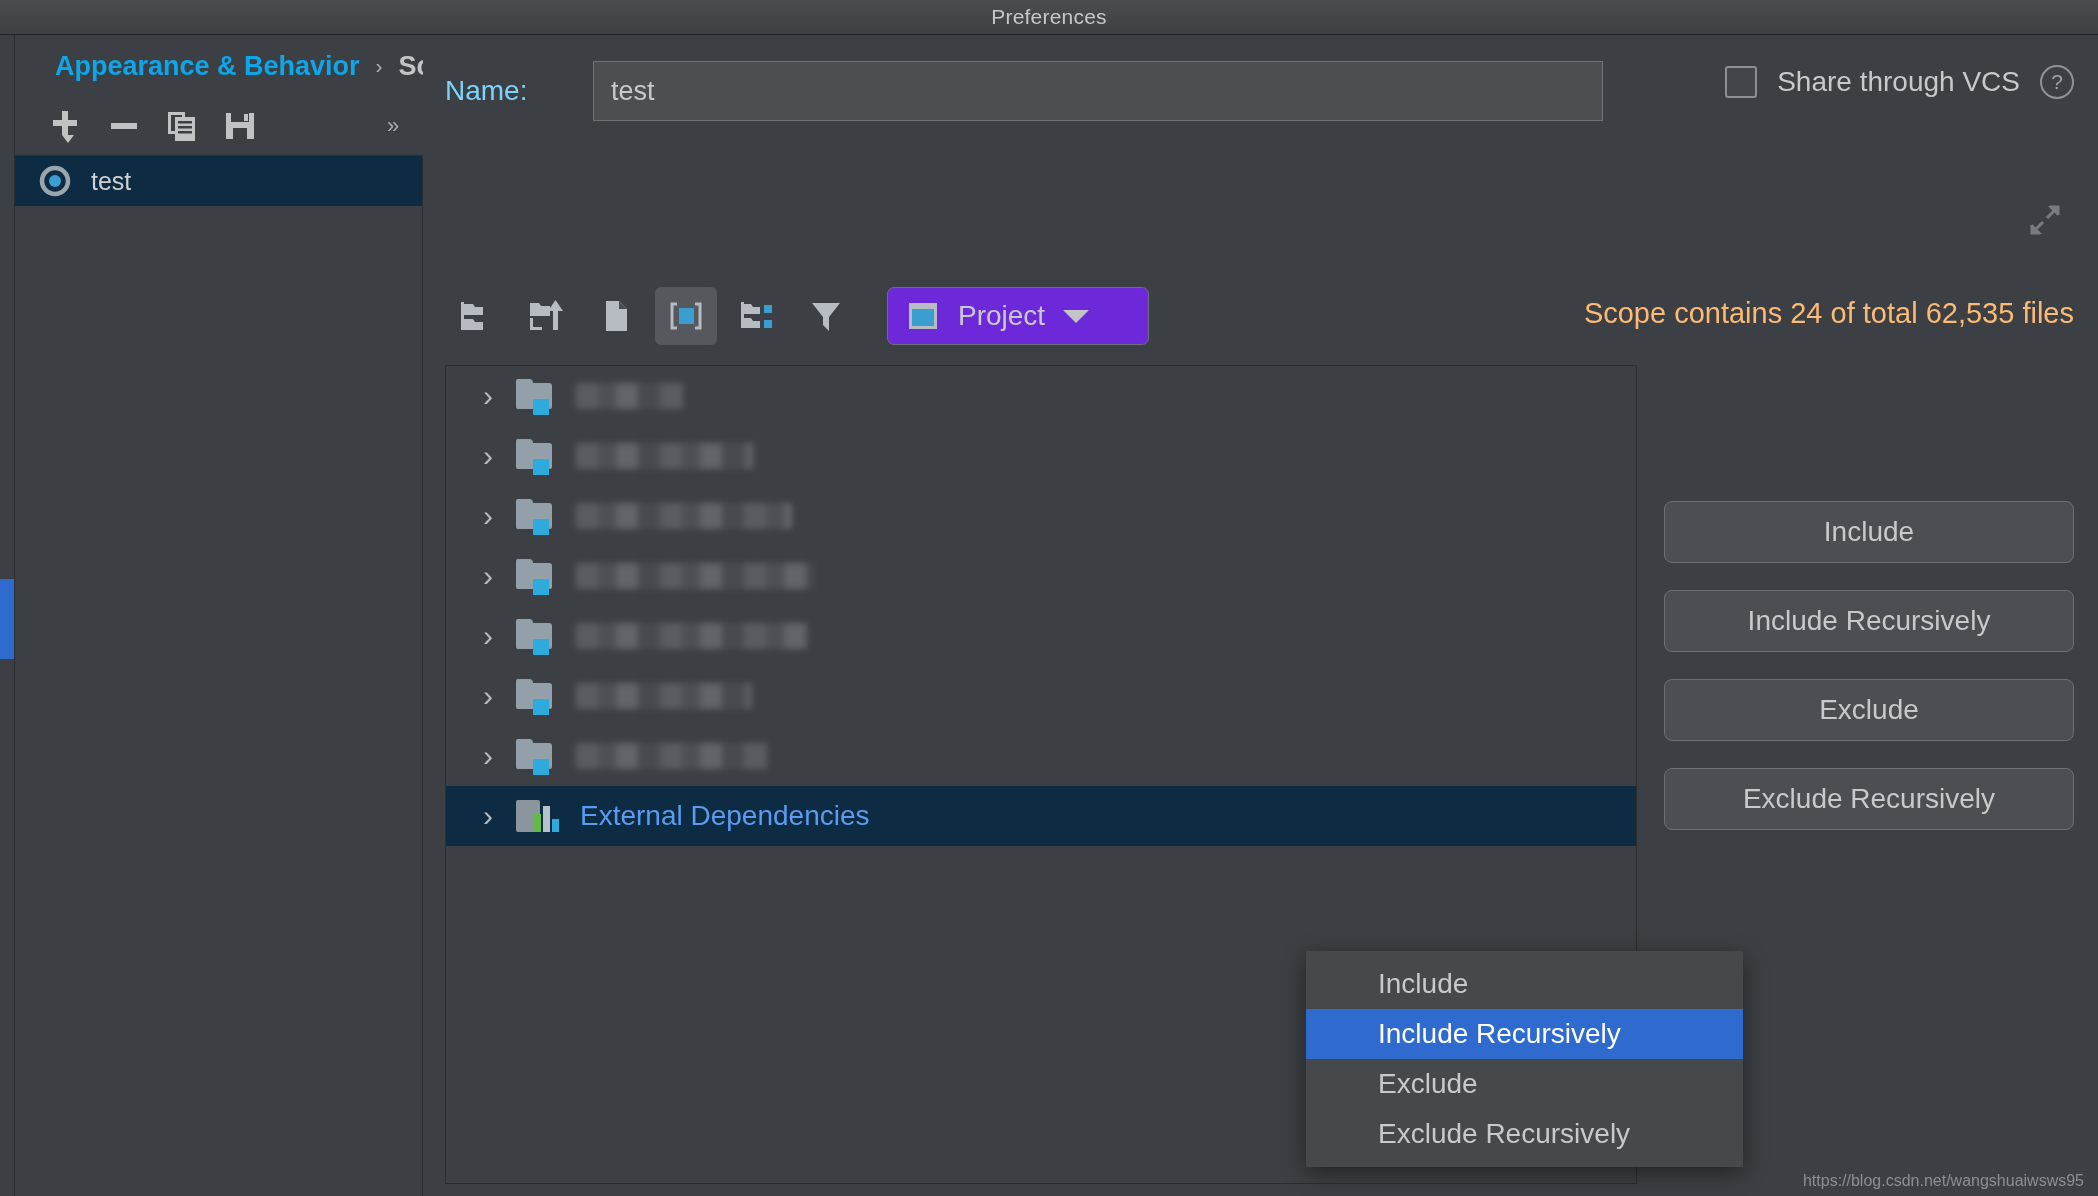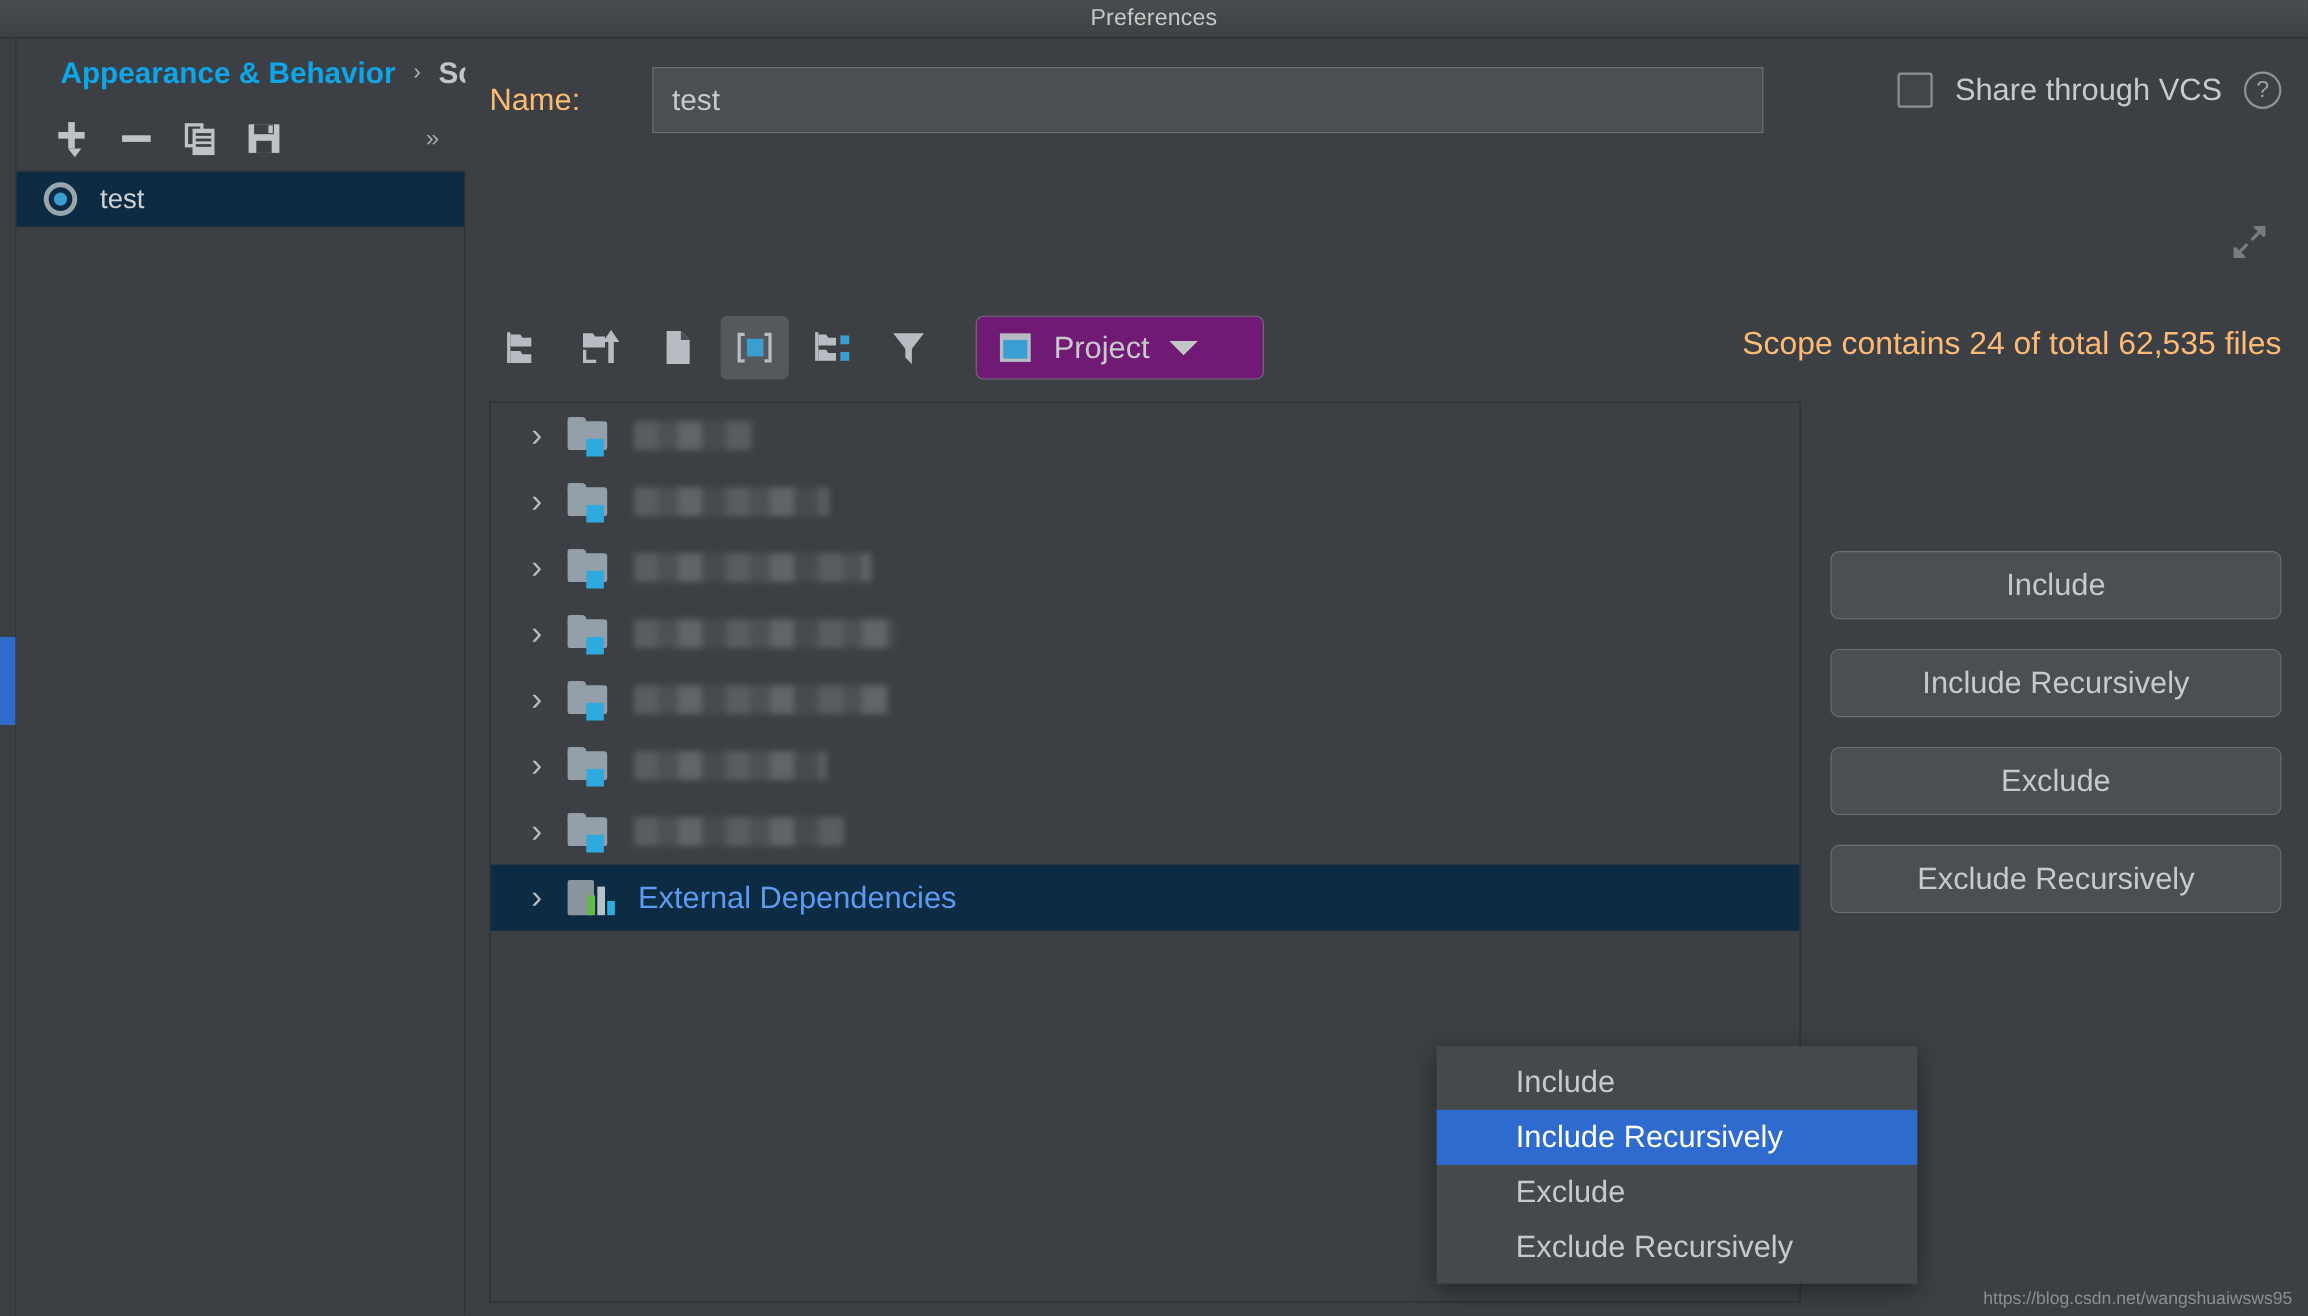--- a/index.html
+++ b/index.html
@@ -171,21 +171,21 @@
   .form-row {
     display: flex;
     align-items: center;
     position: absolute;
   }
   .row-name { left: 22px; right: 24px; top: 26px; height: 60px; }
   .row-pattern { left: 22px; right: 24px; top: 148px; height: 60px; }
 
   .field-label {
     font-size: 28px;
-    color: #fdba74;
+    color: #7dd3fc;
     width: 148px;
     flex: 0 0 148px;
   }
   .text-field {
     flex: 1 1 auto;
     height: 60px;
     background: #4b4f52;
     border: 1px solid #6e7276;
     box-sizing: border-box;
     display: flex;
@@ -249,21 +249,21 @@
     display: flex; align-items: center; justify-content: center;
   }
   .tgl.on { background: #55595d; }
   .tgl.plain { background: transparent; }
   .combo {
     margin-left: 22px;
     height: 58px;
     min-width: 262px;
     border: 1px solid #6d7175;
     border-radius: 7px;
-    background: #701a75;
+    background: #6d28d9;
     display: flex;
     align-items: center;
     gap: 18px;
     padding: 0 18px;
     box-sizing: border-box;
   }
   .combo-label { font-size: 28px; color: #c8c9ca; }
   .caret {
     width: 0; height: 0;
     border-left: 13px solid transparent;

